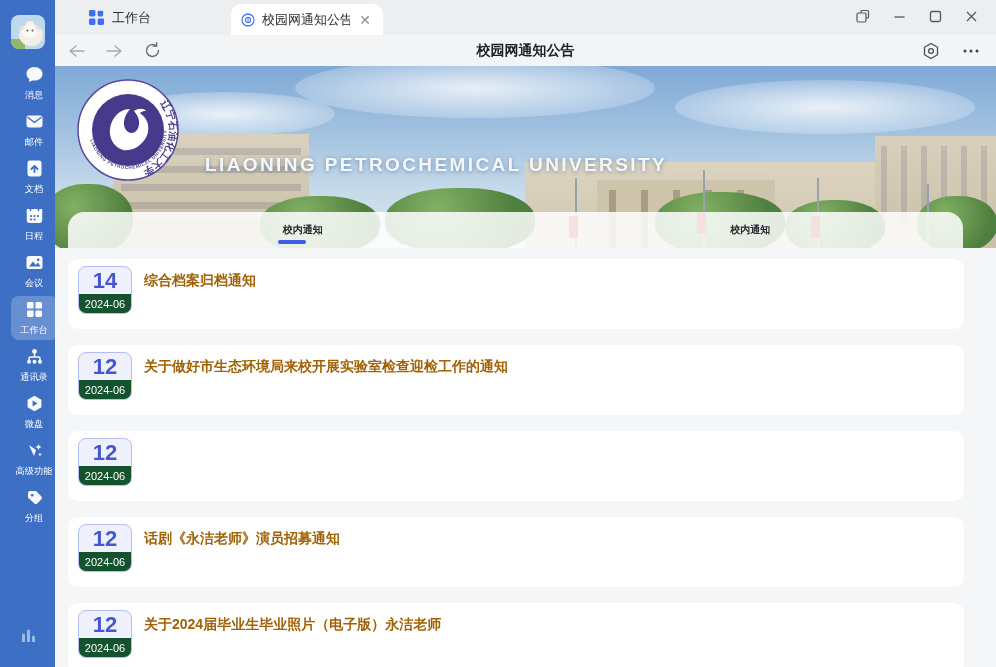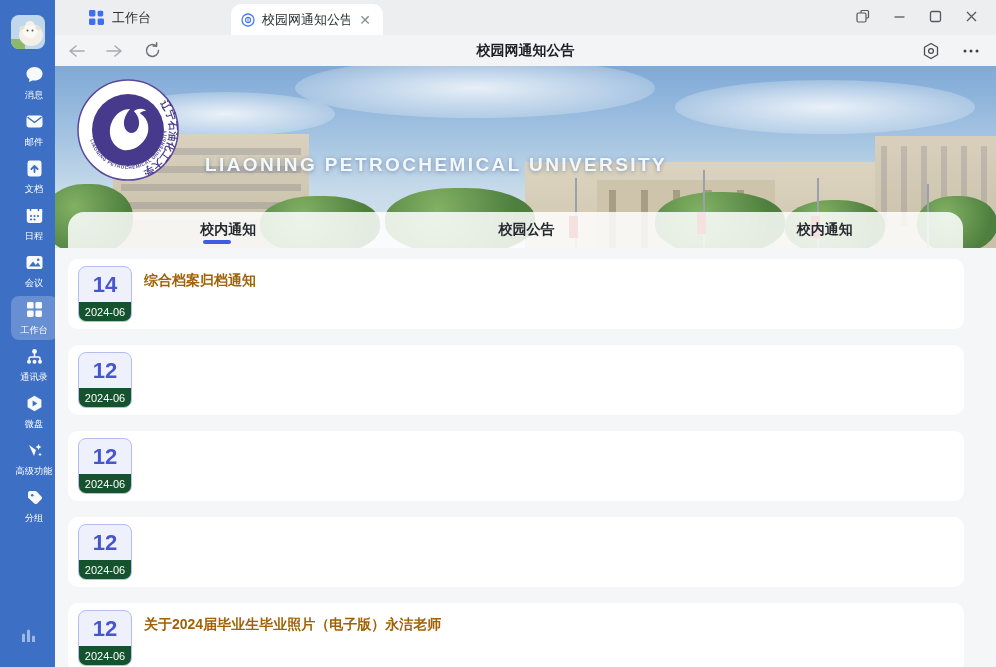--- a/index.html
+++ b/index.html
@@ -62,29 +62,29 @@
   .banner-logo { position:absolute; left:21px; top:12px; width:104px; height:104px; }
   .banner-cn { position:absolute; left:148px; top:10px; font-size:57px; font-weight:bold; color:#FFFFFF; letter-spacing:1px;
     font-family:"Liberation Serif","DejaVu Serif",serif; text-shadow:0 2px 8px rgba(70,95,135,0.55); white-space:nowrap; }
   .banner-en { position:absolute; left:150px; top:88px; font-size:19px; font-weight:bold; color:#F4F7FA; letter-spacing:2.4px;
     text-shadow:0 1px 4px rgba(70,95,135,0.6); white-space:nowrap; }
 
   
   .pagetabs { position:absolute; left:13px; top:146px; width:895px; height:36px; background:rgba(255,255,255,0.85);
     border-radius:16px 16px 0 0; display:flex; }
   .ptab { flex:1; display:flex; align-items:center; justify-content:center; position:relative; cursor:pointer;
-    font-size:14px; font-weight:bold; color:#26292F;padding-left:22px; }
+    font-size:10px; font-weight:bold; color:#26292F;padding-left:22px; }
   .ptab .underline { display:none; position:absolute; bottom:4px; left:50%; transform:translateX(-50%);
     width:28px; height:4px; border-radius:2px; background:#3D5BE5; }
   .ptab.active .underline { display:block; }
 
   
   .content { flex:1; background:#F5F6F8; overflow:hidden; padding:11px 0 0 13px; }
   .card { position:relative; width:896px; height:70px; background:#FFFFFF; border-radius:10px; margin-bottom:16px; cursor:pointer; }
-  .badge { position:absolute; left:10px; top:7px; width:54px; height:56px; border:1px solid #B4BCF0; border-radius:8px;
+  .badge { position:absolute; left:10px; top:7px; width:54px; height:48px; border:1px solid #B4BCF0; border-radius:8px;
     overflow:hidden; background:#EEF0FC; display:flex; flex-direction:column; }
   .badge-day { flex:1; display:flex; align-items:center; justify-content:center; font-size:22px; font-weight:bold; color:#4656CE; }
   .badge-month { height:19px; background:#14532d; color:#FFFFFF; font-size:11px; display:flex; align-items:center; justify-content:center; }
   .card-title { position:absolute; left:76px; top:13px; right:20px; font-size:14px; font-weight:bold; color:#a16207;
     white-space:nowrap; overflow:hidden; }
 
   svg { display:block; }
 </style>
 </head>
 <body>
@@ -359,24 +359,20 @@
       </svg>
 
       <div class="banner-en">LIAONING PETROCHEMICAL UNIVERSITY</div>
 
       <div class="pagetabs" id="pagetabs">
   <div class="ptab active">
     <span class="pt-label">校内通知</span>
     <span class="underline"></span>
   </div>
 
-  <div class="ptab">
-    <span class="pt-label">校园公告</span>
-
-  </div>
 
   <div class="ptab">
     <span class="pt-label">校内通知</span>
 
   </div>
 </div>
     </div>
 
     <div class="content" id="notices">
   <div class="card">
@@ -385,34 +381,36 @@
       <div class="badge-month">2024-06</div>
     </div>
     <div class="card-title">综合档案归档通知</div>
   </div>
 
   <div class="card">
     <div class="badge">
       <div class="badge-day">12</div>
       <div class="badge-month">2024-06</div>
     </div>
+    <div class="card-title">关于做好市生态环境局来校开展实验室检查迎检工作的通知</div>
   </div>
 
   <div class="card">
     <div class="badge">
       <div class="badge-day">12</div>
       <div class="badge-month">2024-06</div>
     </div>
   </div>
 
   <div class="card">
     <div class="badge">
       <div class="badge-day">12</div>
       <div class="badge-month">2024-06</div>
     </div>
+    <div class="card-title">话剧《永洁老师》演员招募通知</div>
   </div>
 
   <div class="card">
     <div class="badge">
       <div class="badge-day">12</div>
       <div class="badge-month">2024-06</div>
     </div>
     <div class="card-title">关于2024届毕业生毕业照片（电子版）永洁老师</div>
   </div>
 </div>

